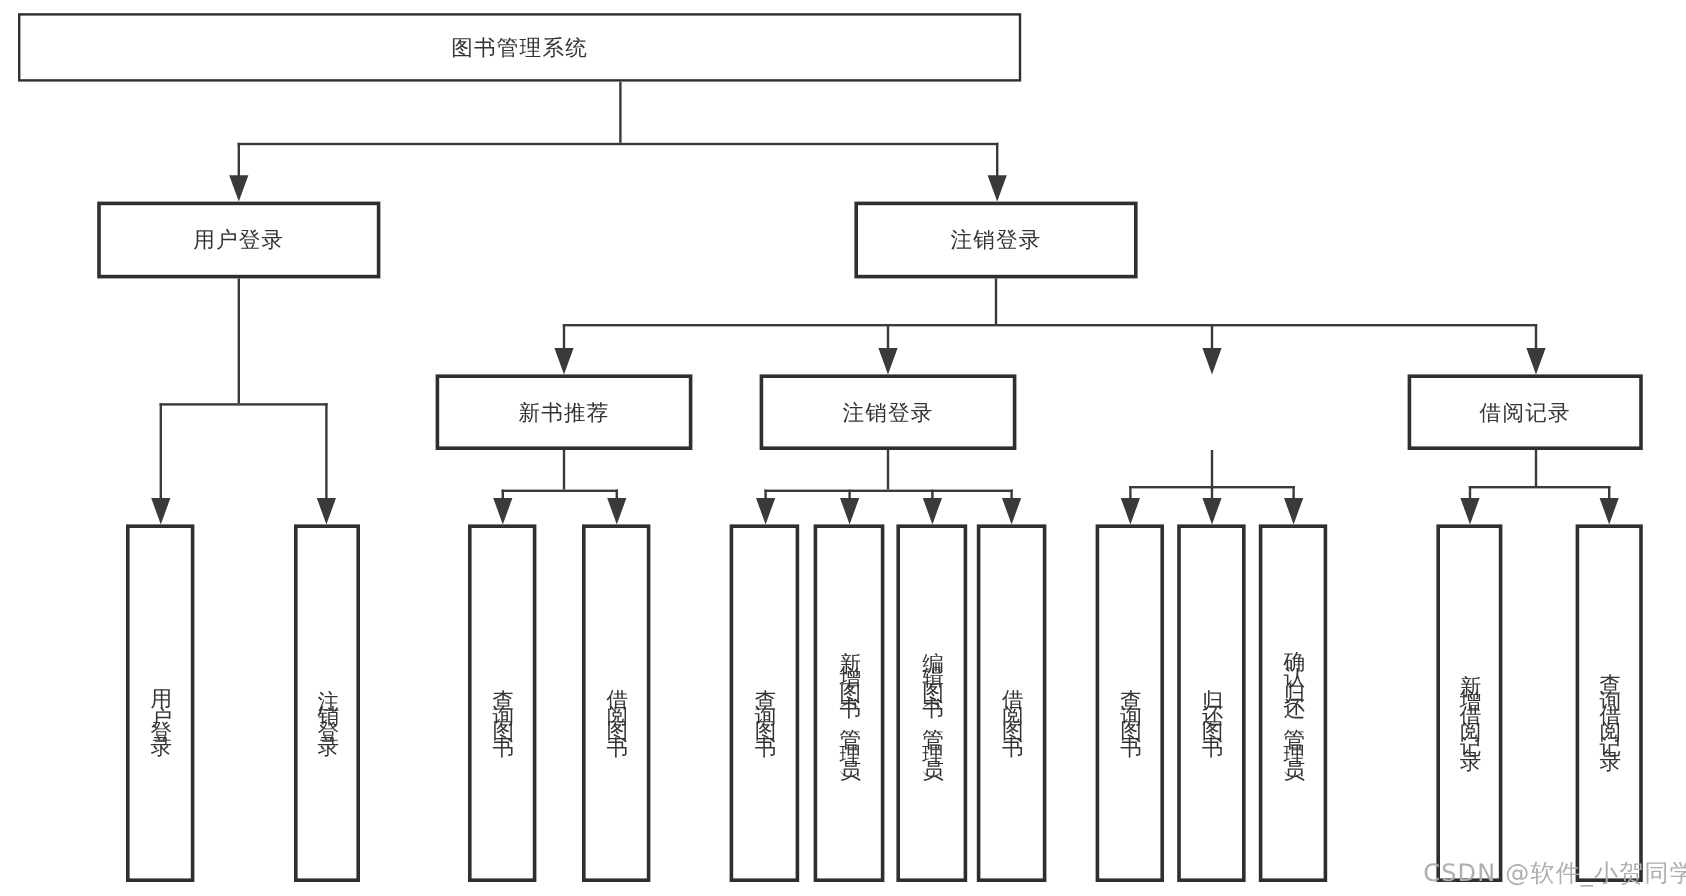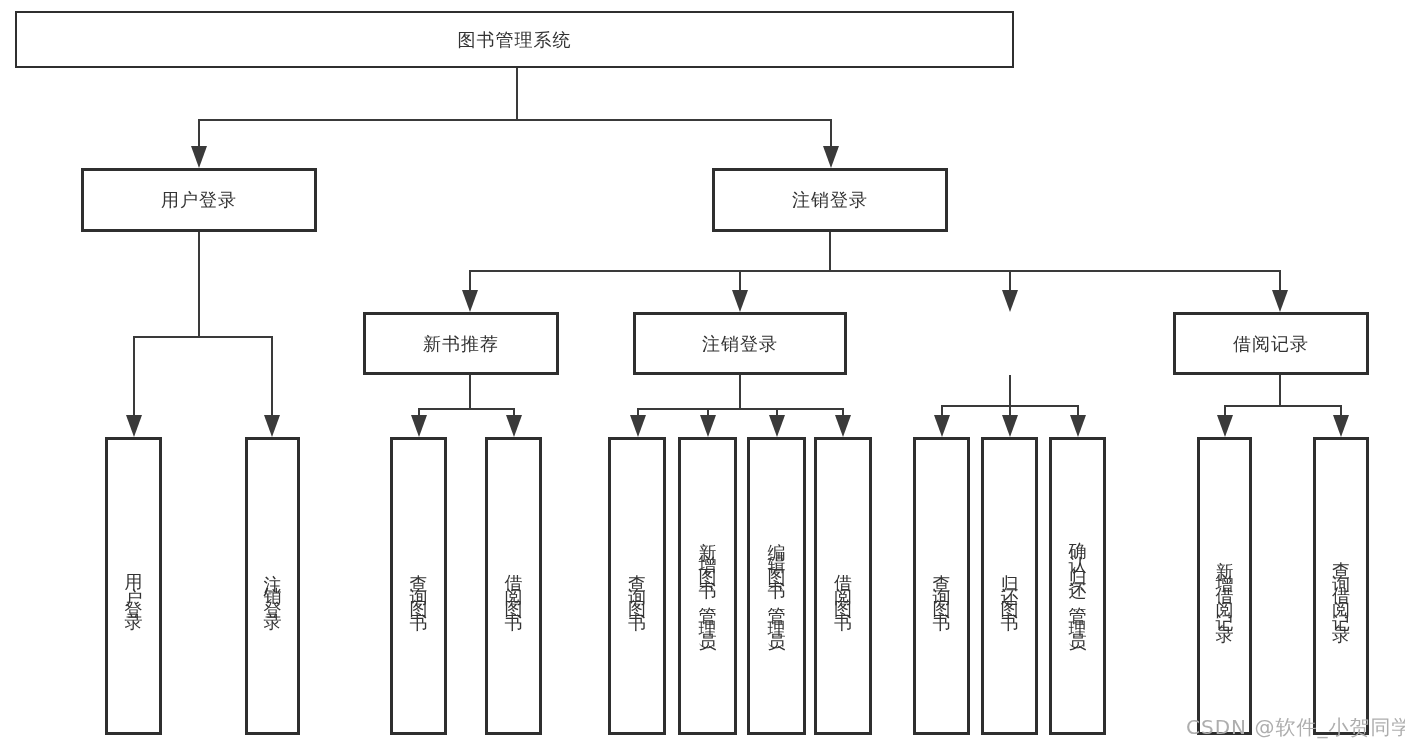--- a/index.html
+++ b/index.html
@@ -35,21 +35,21 @@
   .watermark{
     position:absolute;left:1186px;top:714px;
     font-size:20px;color:#aeaeae;letter-spacing:1px;white-space:nowrap;
   }
 </style>
 </head>
 <body>
 
 <div id="canvas">
 
-  <div class="node root" style="left:15px;top:11px;width:999px;height:57px;">
+  <div class="node root" style="left:15px;top:11px;width:836px;height:57px;">
     <span>图书管理系统</span>
   </div>
 
   <div class="v" style="left:516px;top:68px;height:51px;"></div>
   <div class="h" style="left:198px;top:119px;width:634px;"></div>
   <div class="v" style="left:198px;top:119px;height:30px;"></div>
   <div class="ar" style="left:191px;top:146px;"></div>
   <div class="v" style="left:830px;top:119px;height:30px;"></div>
   <div class="ar" style="left:823px;top:146px;"></div>
 
@@ -71,21 +71,21 @@
   <div class="h" style="left:469px;top:270px;width:812px;"></div>
   <div class="v" style="left:469px;top:270px;height:23px;"></div>
   <div class="ar" style="left:462px;top:290px;"></div>
   <div class="v" style="left:739px;top:270px;height:23px;"></div>
   <div class="ar" style="left:732px;top:290px;"></div>
   <div class="v" style="left:1009px;top:270px;height:23px;"></div>
   <div class="ar" style="left:1002px;top:290px;"></div>
   <div class="v" style="left:1279px;top:270px;height:23px;"></div>
   <div class="ar" style="left:1272px;top:290px;"></div>
 
-  <div class="node" style="left:363px;top:312px;width:196px;height:63px;font-family:Liberation Serif, serif;">
+  <div class="node" style="left:363px;top:312px;width:214px;height:63px;font-family:Liberation Serif, serif;">
     <span>新书推荐</span>
   </div>
   <div class="node" style="left:633px;top:312px;width:214px;height:63px;">
     <span>注销登录</span>
   </div>
   <div class="node" style="left:1173px;top:312px;width:196px;height:63px;">
     <span>借阅记录</span>
   </div>
 
   <div class="v" style="left:469px;top:375px;height:33px;"></div>

